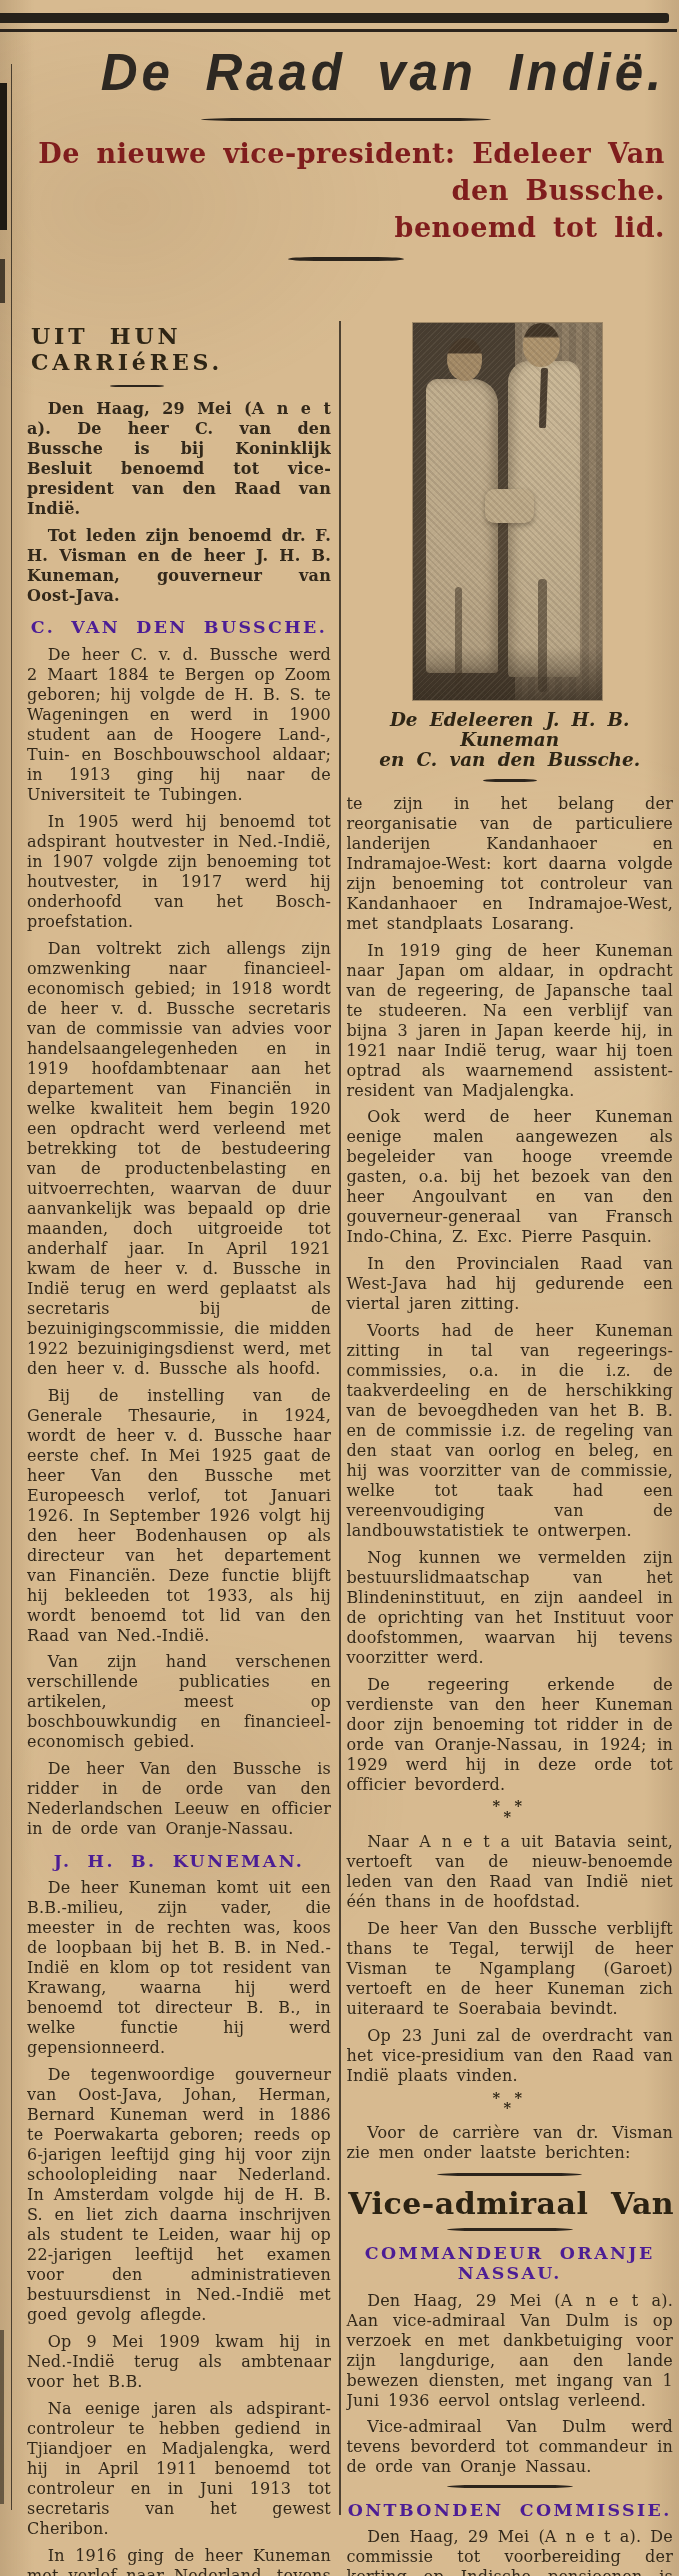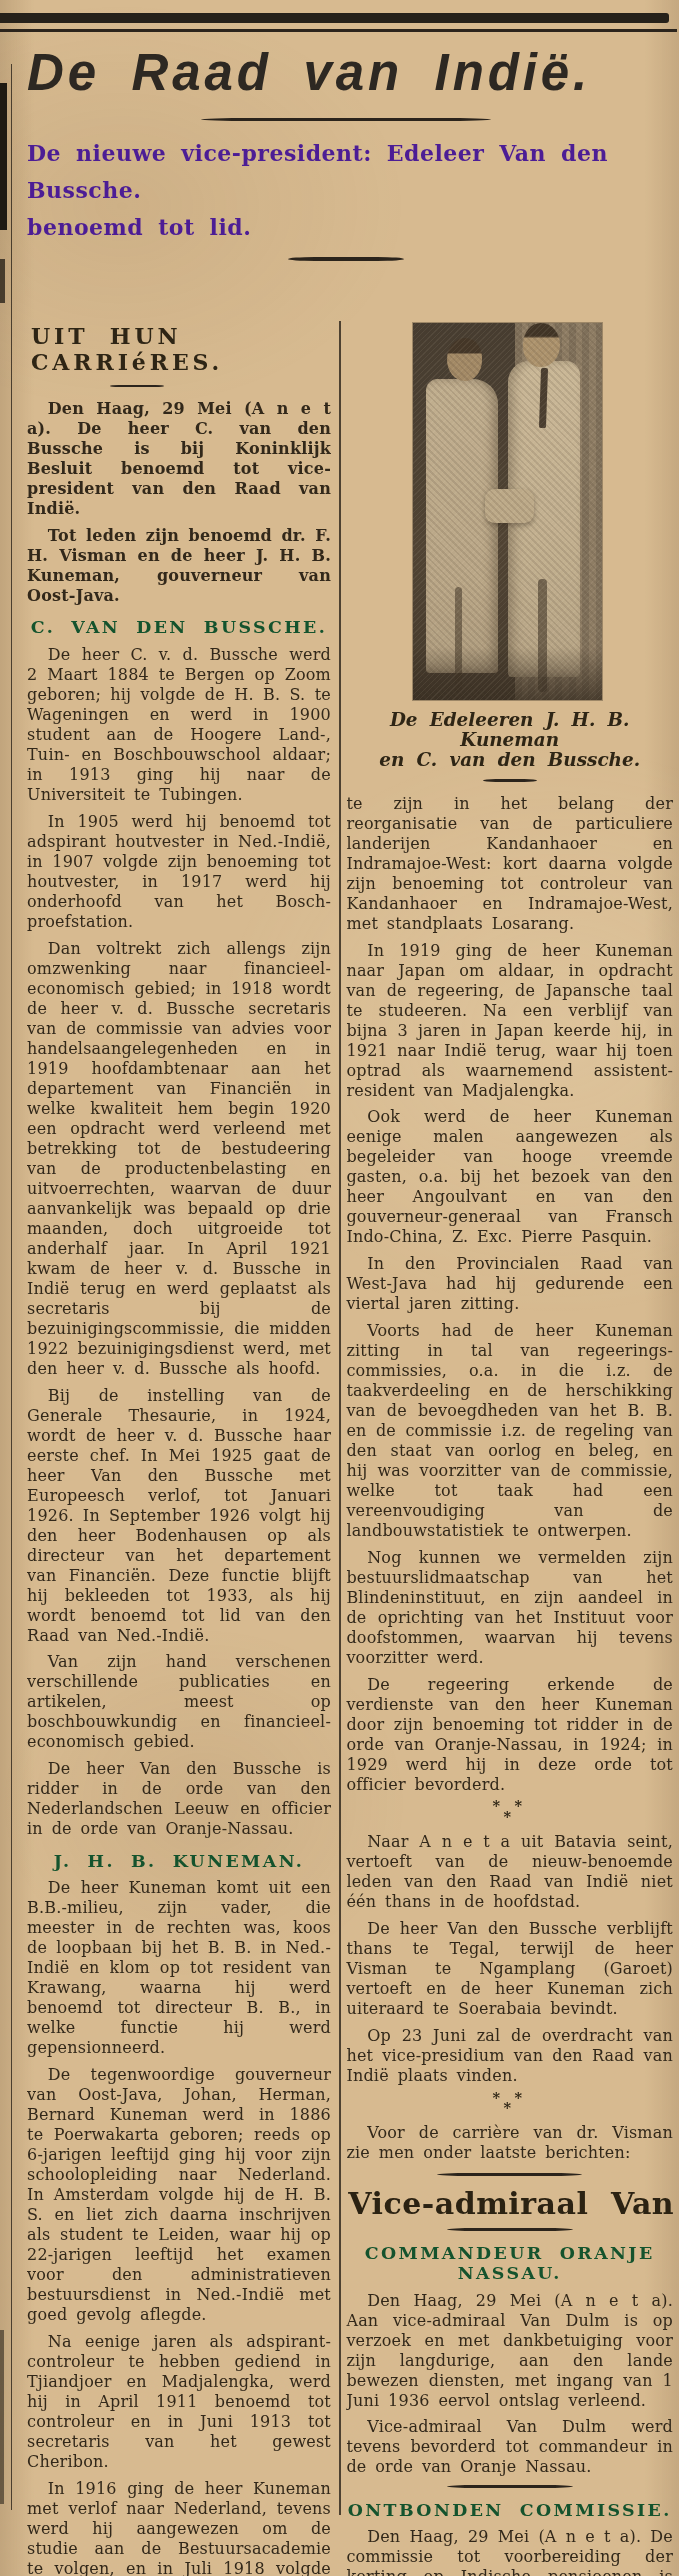--- a/index.html
+++ b/index.html
@@ -16,39 +16,39 @@
   }
   
   .top-bar{position:absolute;left:0;top:12.6px;width:669px;height:10.6px;background:#26211a;border-radius:0 2.9px 2.9px 0;}
   .top-bar-thin{position:absolute;left:0;top:29px;width:677px;height:2.9px;background:#2b241c;}
   
   .edge-rule{position:absolute;left:10.6px;top:64px;width:1.9px;height:2446px;background:rgba(43,35,25,.8);}
   .edge-blob{position:absolute;left:0;top:83px;width:6.8px;height:147px;background:#1f1a13;}
   .edge-blob2{position:absolute;left:0;top:259px;width:4.8px;height:44px;background:rgba(31,26,19,.75);}
   .edge-blob3{position:absolute;left:0;top:2330px;width:3.9px;height:174px;background:rgba(31,26,19,.55);}
 
-  .masthead{position:absolute;left:27px;top:43px;width:638px;text-align:left;}
+  .masthead{position:absolute;left:27px;top:43px;width:638px;text-align:right;}
   .headline{
     font-family:"Liberation Sans","DejaVu Sans",sans-serif;
     font-style:italic;font-weight:600;font-size:51px;letter-spacing:3.9px;
     word-spacing:13.5px;color:#2d2822;white-space:nowrap;
   }
   .rule-s{height:3.9px;background:#2b241c;margin:9.7px auto;border-radius:45%/100%;}
   .rule-head{width:290px;margin-top:15.5px;margin-bottom:13.5px;}
-  .subhead{font-weight:bold;font-size:22px;line-height:37px;letter-spacing:0.5px;word-spacing:6.8px;color:#4c1d95;}
+  .subhead{font-weight:bold;font-size:27px;line-height:37px;letter-spacing:0.5px;word-spacing:6.8px;color:#7f1d1d;}
   .rule-sub{width:116px;margin-top:11.6px;}
 
   .columns{position:absolute;left:27px;top:321px;width:646px;height:2255px;display:flex;overflow:hidden;}
   .col-left{width:304px;overflow:hidden;}
   .col-divider{width:1.9px;background:rgba(43,35,25,.8);margin:0 5.8px 0 7.7px;height:2194px;}
   .col-right{flex:1;overflow:hidden;}
 
   .sec-heading{font-size:22px;font-weight:bold;letter-spacing:3.9px;word-spacing:9.7px;color:#2e2515;margin:1.9px 0 0 3.9px;}
   .rule-under-heading{width:54px;margin:9.7px 0 11.6px 83px;height:2.9px;}
-  .sub-heading{font-size:17.4px;font-weight:bold;text-align:center;letter-spacing:2.4px;word-spacing:7.7px;margin:11.6px 0 7.7px 0;color:#14532d;}
+  .sub-heading{font-size:17.4px;font-weight:bold;text-align:center;letter-spacing:2.4px;word-spacing:7.7px;margin:11.6px 0 7.7px 0;color:#4c1d95;}
   p.body{
     font-size:16px;line-height:20px;text-align:justify;
     text-indent:1.3em;margin:0 0 6.8px 0;word-spacing:.22em;letter-spacing:0.2px;
   }
   p.body.bold{font-weight:bold;}
   p.body.noindent{text-indent:0;}
 
   .asterism{text-align:center;font-weight:bold;font-size:14.5px;line-height:10.6px;letter-spacing:4.8px;margin:5.8px 0 9.7px 0;color:#2e2515;}
 
   
@@ -114,20 +114,21 @@
     <p class="body">De heer C. v. d. Bussche werd 2 Maart 1884 te Bergen op Zoom geboren; hij volgde de H. B. S. te Wageningen en werd in 1900 student aan de Hoogere Land-, Tuin- en Boschbouwschool aldaar; in 1913 ging hij naar de Universiteit te Tubingen.</p>
     <p class="body">In 1905 werd hij benoemd tot adspirant houtvester in Ned.-Indië, in 1907 volgde zijn benoeming tot houtvester, in 1917 werd hij onderhoofd van het Bosch-proefstation.</p>
     <p class="body">Dan voltrekt zich allengs zijn omzwenking naar financieel-economisch gebied; in 1918 wordt de heer v. d. Bussche secretaris van de commissie van advies voor handelsaangelegenheden en in 1919 hoofdambtenaar aan het departement van Financiën in welke kwaliteit hem begin 1920 een opdracht werd verleend met betrekking tot de bestudeering van de productenbelasting en uitvoerrechten, waarvan de duur aanvankelijk was bepaald op drie maanden, doch uitgroeide tot anderhalf jaar. In April 1921 kwam de heer v. d. Bussche in Indië terug en werd geplaatst als secretaris bij de bezuinigingscommissie, die midden 1922 bezuinigingsdienst werd, met den heer v. d. Bussche als hoofd.</p>
     <p class="body">Bij de instelling van de Generale Thesaurie, in 1924, wordt de heer v. d. Bussche haar eerste chef. In Mei 1925 gaat de heer Van den Bussche met Europeesch verlof, tot Januari 1926. In September 1926 volgt hij den heer Bodenhausen op als directeur van het departement van Financiën. Deze functie blijft hij bekleeden tot 1933, als hij wordt benoemd tot lid van den Raad van Ned.-Indië.</p>
     <p class="body">Van zijn hand verschenen verschillende publicaties en artikelen, meest op boschbouwkundig en financieel-economisch gebied.</p>
     <p class="body">De heer Van den Bussche is ridder in de orde van den Nederlandschen Leeuw en officier in de orde van Oranje-Nassau.</p>
 
     <div class="sub-heading">J. H. B. KUNEMAN.</div>
     <p class="body">De heer Kuneman komt uit een B.B.-milieu, zijn vader, die meester in de rechten was, koos de loopbaan bij het B. B. in Ned.-Indië en klom op tot resident van Krawang, waarna hij werd benoemd tot directeur B. B., in welke functie hij werd gepensionneerd.</p>
     <p class="body">De tegenwoordige gouverneur van Oost-Java, Johan, Herman, Bernard Kuneman werd in 1886 te Poerwakarta geboren; reeds op 6-jarigen leeftijd ging hij voor zijn schoolopleiding naar Nederland. In Amsterdam volgde hij de H. B. S. en liet zich daarna inschrijven als student te Leiden, waar hij op 22-jarigen leeftijd het examen voor den administratieven bestuursdienst in Ned.-Indië met goed gevolg aflegde.</p>
+    <p class="body">Op 9 Mei 1909 kwam hij in Ned.-Indië terug als ambtenaar voor het B.B.</p>
     <p class="body">Na eenige jaren als adspirant-controleur te hebben gediend in Tjiandjoer en Madjalengka, werd hij in April 1911 benoemd tot controleur en in Juni 1913 tot secretaris van het gewest Cheribon.</p>
     <p class="body">In 1916 ging de heer Kuneman met verlof naar Nederland, tevens werd hij aangewezen om de studie aan de Bestuursacademie te volgen, en in Juli 1918 volgde zijn aanwijzing voor de opleiding tot tolk voor de Japansche spreektaal.</p>
 
   </div>
 
   <div class="col-divider"></div>
 
   <div class="col-right">
 
     <div class="photo-wrap">

